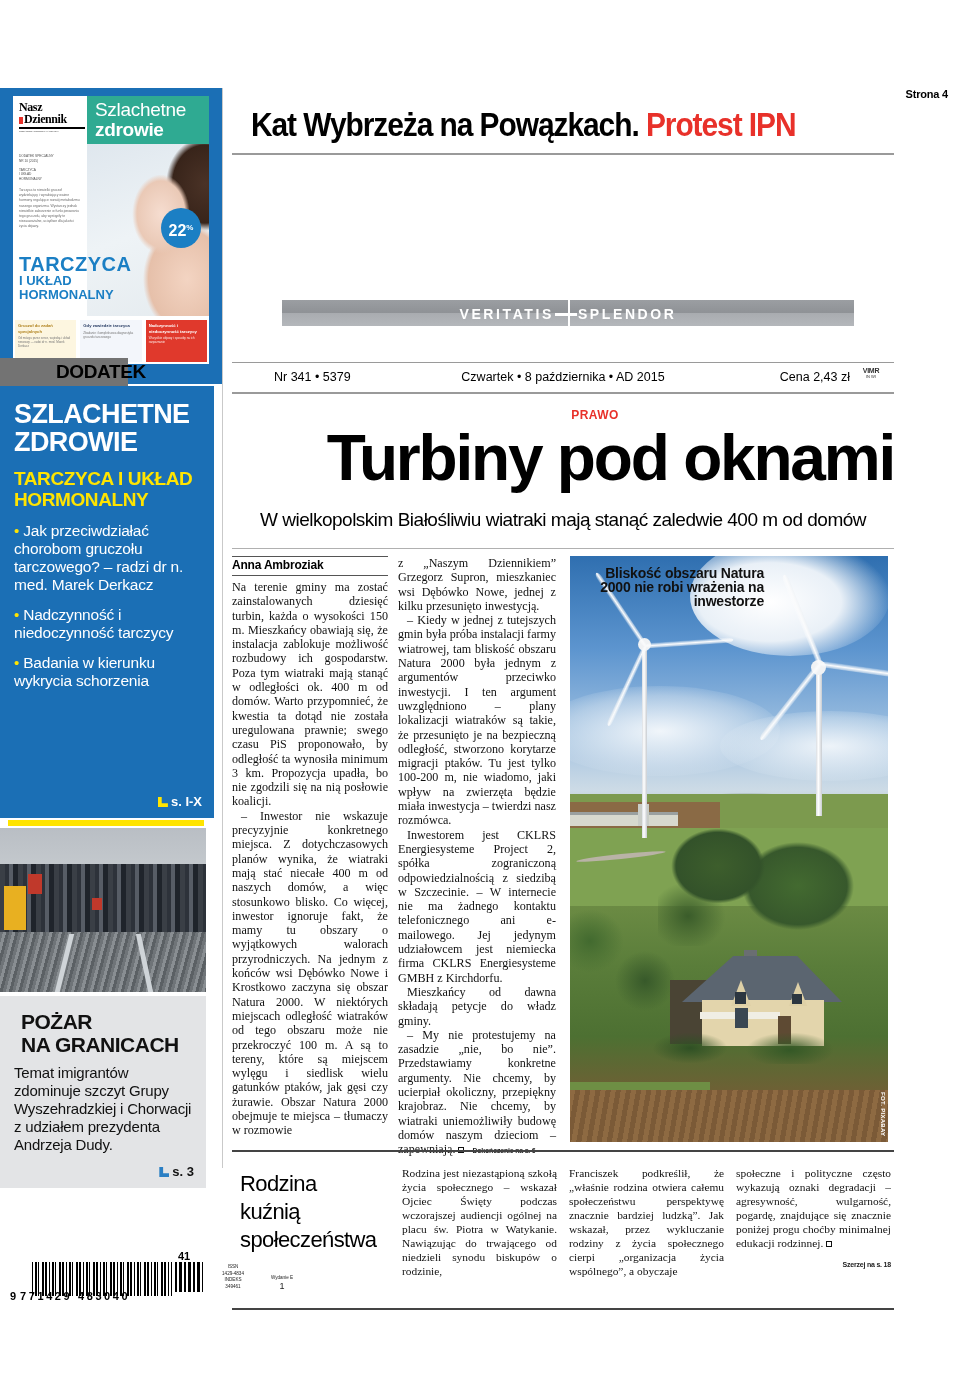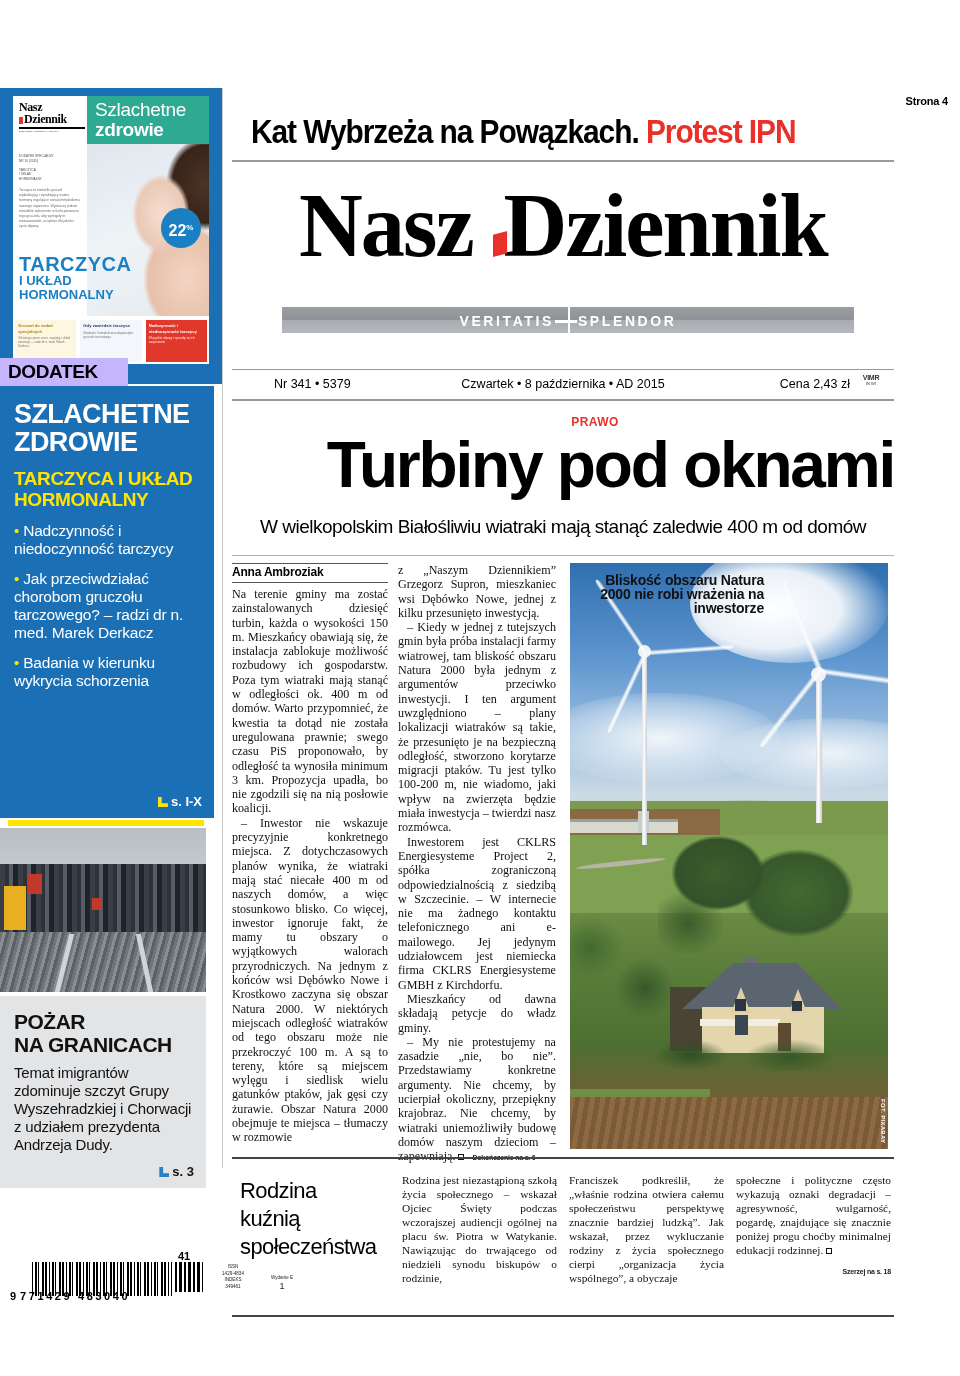--- a/index.html
+++ b/index.html
@@ -44,21 +44,21 @@
   .supp-box { flex: 1; margin: 2px; padding: 3px; }
   .supp-box.b1 { background: #fdf6e0; }
   .supp-box.b2 { background: #f3f6fb; }
   .supp-box.b3 { background: #e0392c; }
   .supp-box .bh { font-size: 4.2px; font-weight: bold; line-height: 5.5px; color: #b0821e; }
   .supp-box.b2 .bh { color: #2b3f66; }
   .supp-box.b3 .bh { color: #fff; }
   .supp-box .bt { font-size: 3px; line-height: 4px; color: #777; margin-top: 2px; }
   .supp-box.b3 .bt { color: #fce6e3; }
 
-  .dodatek { position: absolute; left: 0; top: 358px; width: 128px; height: 28px; background: #c4b5fd; }
+  .dodatek { position: absolute; left: 0; top: 358px; width: 128px; height: 28px; background: #737373; padding-left: 48px; }
   .dodatek span { display: block; font-weight: bold; font-size: 19px; line-height: 28px; padding-left: 8px; letter-spacing: -0.4px; }
 
   .blue-block { position: absolute; left: 0; top: 386px; width: 214px; height: 432px; background: #1b6fb5; color: #fff; padding: 14px 12px 0 14px; }
   .bb-h1 { font-size: 27px; font-weight: bold; line-height: 28px; letter-spacing: -0.6px; }
   .bb-h2 { font-size: 19px; font-weight: bold; line-height: 21px; color: #ffe400; margin-top: 12px; letter-spacing: -0.4px; }
   .bb-item { margin-top: 12px; font-size: 15.5px; line-height: 18px; letter-spacing: -0.2px; }
   .bb-item .bullet { color: #ffe400; font-size: 15px; }
   .bb-page { position: absolute; right: 12px; bottom: 9px; font-size: 13px; font-weight: bold; }
   .bb-page .arrow { display: inline-block; width: 10px; height: 10px; background: #ffe400;
       clip-path: polygon(0 0, 38% 0, 38% 62%, 100% 62%, 100% 100%, 0 100%); margin-right: 3px; vertical-align: -1px;}
@@ -74,42 +74,42 @@
        #3a3f46; }
   .mp-spot1 { position: absolute; left: 4px; top: 58px; width: 22px; height: 44px; background: #e8b021; }
   .mp-spot2 { position: absolute; left: 28px; top: 46px; width: 14px; height: 20px; background: #c0392b; }
   .mp-spot3 { position: absolute; left: 92px; top: 70px; width: 10px; height: 12px; background: #c0392b; }
   .mp-ballast { position: absolute; left: 0; bottom: 0; width: 100%; height: 60px;
      background: repeating-linear-gradient(105deg, #6f7478 0 3px, #898e92 3px 6px, #5b6064 6px 9px); }
   .mp-rail1 { position: absolute; left: 62px; bottom: 0; width: 5px; height: 58px; background: #cfd4d8; transform: skewX(-14deg); }
   .mp-rail2 { position: absolute; left: 142px; bottom: 0; width: 5px; height: 58px; background: #cfd4d8; transform: skewX(12deg); }
 
   .grey-block { position: absolute; left: 0; top: 996px; width: 206px; height: 192px; background: #e3e4e6; padding: 14px 12px 0 14px; color: #111; }
-  .gb-h { font-size: 21px; font-weight: bold; line-height: 23px; letter-spacing: -0.5px; }
+  .gb-h { font-size: 21px; font-weight: bold; line-height: 23px; letter-spacing: -0.5px; margin-left: 7px; }
   .gb-t { font-size: 15px; line-height: 18px; margin-top: 8px; letter-spacing: -0.2px; }
   .gb-page { position: absolute; right: 12px; bottom: 9px; font-size: 13px; font-weight: bold; }
   .gb-page .arrow { display: inline-block; width: 10px; height: 10px; background: #2b7fc4;
       clip-path: polygon(0 0, 38% 0, 38% 62%, 100% 62%, 100% 100%, 0 100%); margin-right: 3px; vertical-align: -1px;}
 
   .barcode-wrap { position: absolute; left: 10px; top: 1262px; width: 210px; height: 52px; }
   .barcode { position: absolute; left: 22px; top: 0; width: 140px; height: 34px;
     background: repeating-linear-gradient(90deg,
       #000 0 1px, #fff 1px 3px, #000 3px 5px, #fff 5px 6px, #000 6px 7px, #fff 7px 10px,
       #000 10px 12px, #fff 12px 13px, #000 13px 15px, #fff 15px 17px); }
   .bc-digits { position: absolute; left: 10px; top: 28px; font-size: 11px; letter-spacing: 2.6px; font-weight: bold; font-family: "Liberation Sans", sans-serif;}
   .bc-lead { position: absolute; left: 0; top: 28px; font-size: 11px; font-weight: bold; }
   .bc-addon { position: absolute; left: 165px; top: 0; width: 28px; height: 30px;
     background: repeating-linear-gradient(90deg, #000 0 2px, #fff 2px 4px, #000 4px 7px, #fff 7px 9px); }
   .bc-addon-num { position: absolute; left: 168px; top: -12px; font-size: 11px; font-weight: bold; }
   .bc-issn { position: absolute; left: 200px; top: 2px; width: 46px; text-align: center; font-size: 4.6px; line-height: 6.5px; color: #222; }
   .bc-ed { position: absolute; left: 250px; top: 12px; width: 44px; text-align: center; font-size: 4.6px; line-height: 8px; color: #222; }
   .bc-ed .n { font-size: 9px; }
 
   
-  .main { position: absolute; left: 230px; top: 15px; width: 730px; height: 1018px; }
+  .main { position: absolute; left: 230px; top: 8px; width: 730px; height: 1018px; }
 
   .strona { position: absolute; right: 12px; top: 80px; font-size: 11px; font-weight: bold; letter-spacing: -0.2px;}
   .topline { position: absolute; left: 2px; top: 96px; width: 662px; font-size: 34px; font-weight: bold; line-height: 40px;
      letter-spacing: -1.2px; font-stretch: condensed; text-align: center; transform: scaleX(0.88); transform-origin: left center;}
   .topline .red { color: #e8312a; }
   .rule-top { position: absolute; left: 2px; top: 145px; width: 662px; height: 2px; background: #9a9a9a; }
 
   .masthead { position: absolute; left: 2px; top: 162px; width: 662px; text-align: center; }
   .masthead .logo { font-family: "Liberation Serif", serif; font-weight: bold; font-size: 92px; line-height: 96px;
      letter-spacing: -2px; display: inline-block; transform: scaleX(0.96); }
@@ -263,22 +263,22 @@
 
     <div class="dodatek">
       <span>DODATEK</span>
     </div>
 
     <div class="blue-block">
       <div class="bb-h1">SZLACHETNE</div>
       <div class="bb-h1">ZDROWIE</div>
       <div class="bb-h2">TARCZYCA I UKŁAD</div>
       <div class="bb-h2" style="margin-top:0">HORMONALNY</div>
+      <div class="bb-item"><span class="bullet">•</span> <span>Jak przeciwdziałać chorobom gruczołu tarczowego? – radzi dr n. med. Marek Derkacz</span></div>
       <div class="bb-item"><span class="bullet">•</span> <span>Nadczynność i niedoczynność tarczycy</span></div>
-      <div class="bb-item"><span class="bullet">•</span> <span>Jak przeciwdziałać chorobom gruczołu tarczowego? – radzi dr n. med. Marek Derkacz</span></div>
       <div class="bb-item"><span class="bullet">•</span> <span>Badania w kierunku wykrycia schorzenia</span></div>
       <div class="bb-page"><span class="arrow"></span><span>s. I-X</span></div>
     </div>
 
     <div class="yellow-strip"></div>
 
     <div class="migrant-photo">
       <div class="mp-crowd"></div>
       <div class="mp-spot1"></div>
       <div class="mp-spot2"></div>
@@ -318,23 +318,20 @@
 
   <div class="main">
 
     <div class="strona">Strona 4</div>
     <div class="topline">
       <span>Kat Wybrzeża na Powązkach.</span>
       <span class="red">Protest IPN</span>
     </div>
     <div class="rule-top"></div>
 
-    <div class="masthead">
-      <span class="logo"><span>Nasz</span> <span class="flagdot"></span><span>Dziennik</span></span>
-    </div>
     <div class="veritas">
       <div class="vtxt">
         <span>VERITATIS</span><span class="vdash"></span><span>SPLENDOR</span>
       </div>
       <div class="vbar"></div>
     </div>
 
     <div class="rule-a"></div>
     <div class="infobar">
       <div class="ib-left">Nr 341 • 5379</div>

